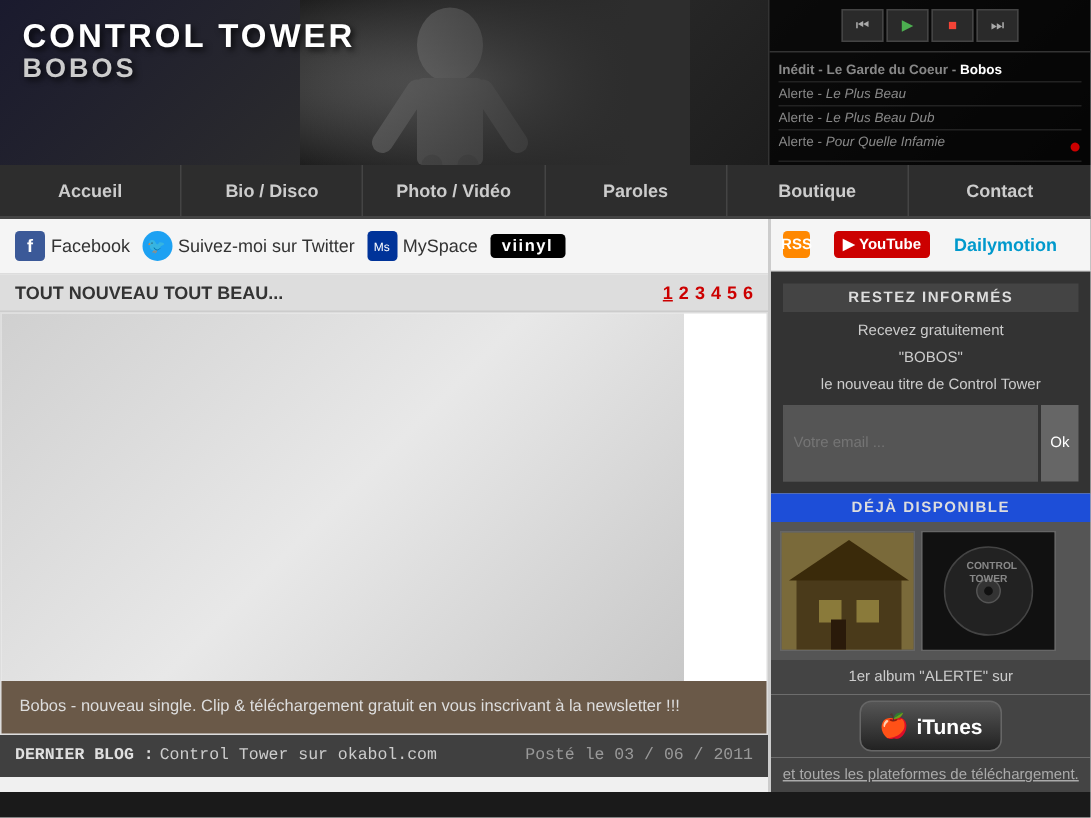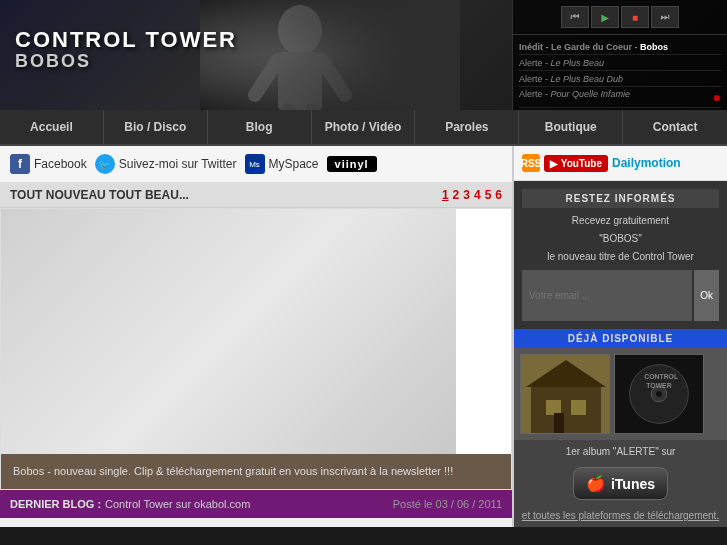--- a/index.html
+++ b/index.html
@@ -1,21 +1,21 @@
 <!DOCTYPE html>
 <html><head>
   <meta charset="utf-8">
   <style>
     * { margin: 0; padding: 0; box-sizing: border-box; }
     body { background: #1a1a1a; font-family: Arial, sans-serif; font-size: 12px; color: #333; width: 727px; }
 
     
     .header { position: relative; width: 727px; height: 110px; background: #111; overflow: hidden; }
     .header-bg { position: absolute; top: 0; left: 0; width: 100%; height: 100%; background: linear-gradient(135deg, #1a1a2e 0%, #2d2d2d 40%, #111 100%); }
-    .logo { position: absolute; top: 28px; left: 15px; z-index: 2; }
+    .logo { position: absolute; top: 12px; left: 15px; z-index: 2; }
     .logo-text { font-family: 'Arial Black', sans-serif; font-size: 22px; font-weight: 900; color: #fff; text-transform: uppercase; letter-spacing: 2px; line-height: 1.1; text-shadow: 2px 2px 4px rgba(0,0,0,0.8); }
     .logo-sub { font-size: 18px; color: #ccc; }
 
     
     .header-sidebar { position: absolute; right: 0; top: 0; width: 215px; height: 110px; background: rgba(0,0,0,0.7); border-left: 1px solid #333; }
     .media-controls { display: flex; align-items: center; justify-content: center; gap: 2px; padding: 6px; border-bottom: 1px solid #333; }
     .ctrl-btn { width: 28px; height: 22px; background: #2a2a2a; border: 1px solid #444; cursor: pointer; display: flex; align-items: center; justify-content: center; color: #aaa; font-size: 10px; }
     .track-list { padding: 4px 6px; }
     .track-item { font-size: 10px; color: #999; padding: 2px 0; border-bottom: 1px solid #222; white-space: nowrap; overflow: hidden; text-overflow: ellipsis; }
     .track-item.current { color: #fff; font-weight: bold; }
@@ -49,28 +49,28 @@
     .tout-bar .pages span.active { font-weight: bold; text-decoration: underline; }
 
     
     .main-image { position: relative; width: 100%; background: #fff; border: 1px solid #ddd; margin: 0; }
     .main-img-placeholder { width: 455px; height: 240px; background: linear-gradient(135deg, #e0e0e0 0%, #f5f5f5 100%); display: flex; align-items: center; justify-content: center; color: #aaa; font-size: 14px; }
     .main-caption { background: rgba(80,60,40,0.85); padding: 10px 12px; }
     .main-caption h2 { color: #e8a020; font-size: 18px; font-weight: bold; margin-bottom: 5px; }
     .main-caption p { color: #ddd; font-size: 11px; line-height: 1.4; }
 
     
-    .blog-bar { display: flex; align-items: center; padding: 8px 10px; background: #701a75; font-size: 11px; }
+    .blog-bar { display: flex; align-items: center; padding: 8px 10px; background: #404040; font-size: 11px; font-family: Liberation Mono, monospace; }
     .blog-bar .blog-title { color: #e0e0e0; font-weight: bold; text-transform: uppercase; }
     .blog-bar .blog-link { color: #ccc; margin-left: 4px; }
     .blog-bar .blog-date { margin-left: auto; color: #999; }
 
     
     .sidebar { padding: 0; }
-    .sidebar-yt { display: flex; align-items: center; gap: 4px; padding: 8px; background: #f5f5f5; border-bottom: 1px solid #ddd; }
+    .sidebar-yt { display: flex; align-items: center; gap: 16px; padding: 8px; background: #f5f5f5; border-bottom: 1px solid #ddd; }
     .yt-btn { background: #c00; color: #fff; font-size: 10px; font-weight: bold; padding: 3px 6px; border-radius: 3px; display: flex; align-items: center; gap: 3px; }
     .dm-btn { color: #333; font-size: 12px; font-weight: bold; }
     .dm-btn span { color: #0099cc; }
 
     .sidebar-newsletter { background: #333; padding: 8px; margin-top: 0; }
     .sidebar-newsletter .label { color: #ddd; font-size: 10px; text-align: center; text-transform: uppercase; letter-spacing: 1px; padding: 4px; background: #444; margin-bottom: 6px; font-weight: bold; }
     .sidebar-newsletter p { color: #ccc; font-size: 10px; text-align: center; margin-bottom: 4px; line-height: 1.4; }
     .email-row { display: flex; gap: 2px; margin-top: 6px; }
     .email-input { flex: 1; padding: 4px 6px; font-size: 10px; border: 1px solid #555; background: #555; color: #aaa; }
     .email-ok { background: #666; color: #fff; border: none; padding: 20px 6px; font-size: 10px; cursor: pointer; }
@@ -145,23 +145,20 @@
   </div>
 </div>
 
 <nav>
   <ul>
     <li>
         <a href="#">Accueil</a>
       </li>
     <li>
         <a href="#">Bio / Disco</a>
-      </li>
-    <li>
-        <a href="#">Blog</a>
       </li>
     <li>
         <a href="#">Photo / Vidéo</a>
       </li>
     <li>
         <a href="#">Paroles</a>
       </li>
     <li>
         <a href="#">Boutique</a>
       </li>

